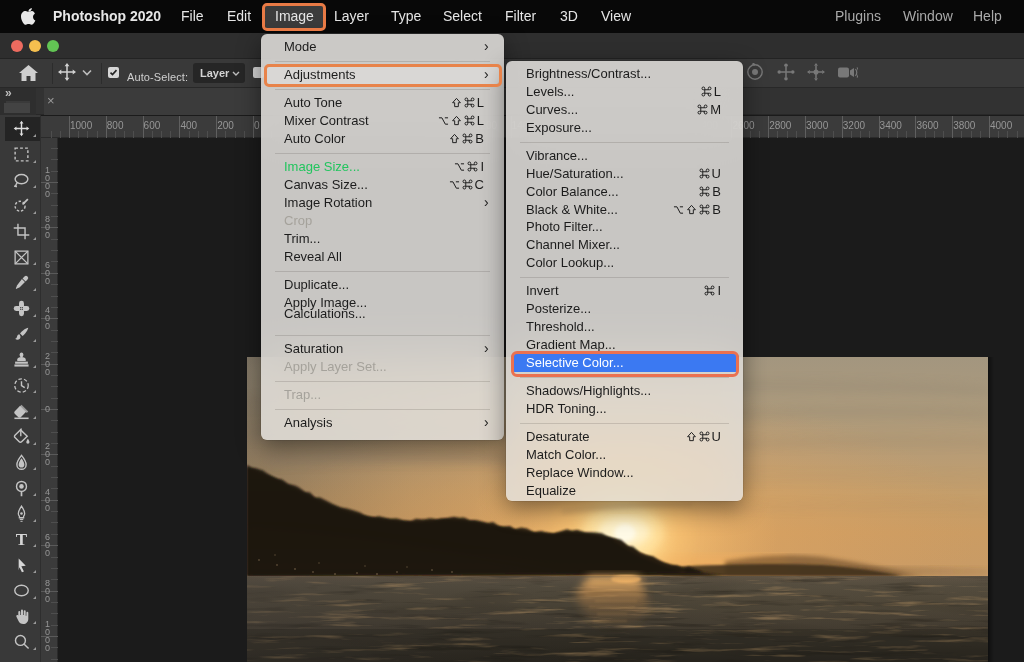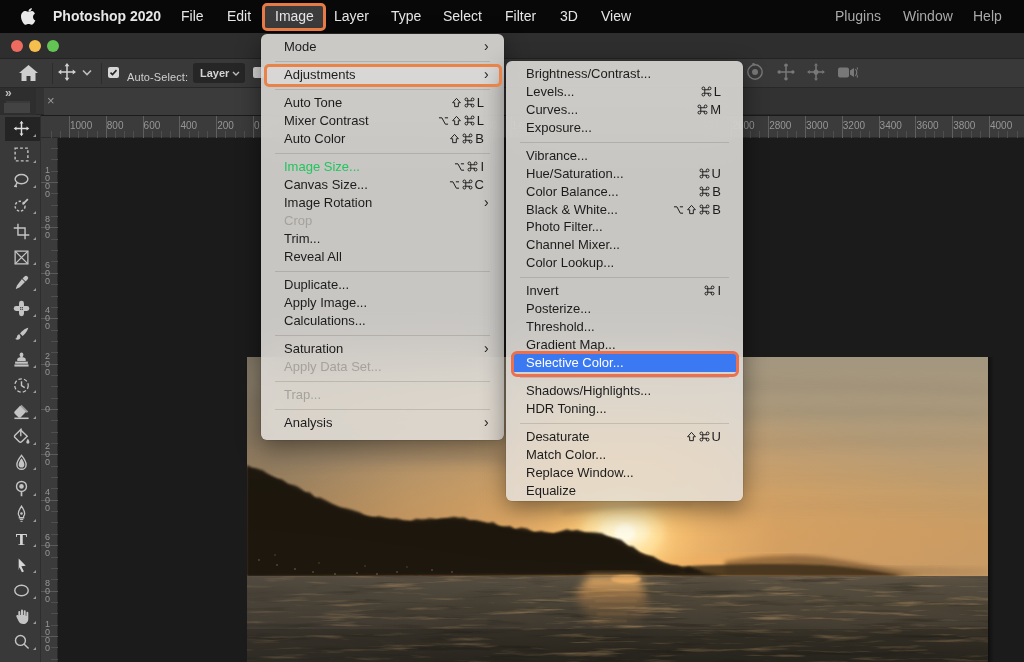--- a/index.html
+++ b/index.html
@@ -632,24 +632,24 @@
       </svg><svg width="11" height="11" viewBox="0 0 24 24" style="vertical-align:-1px;margin-right:2px">
         <path fill="none" stroke="#1c1c1c" stroke-width="2.1" d="M8.2 8.2H5.4a3 3 0 1 1 2.8-2.8zm0 0h7.6m-7.6 0v7.6m7.6-7.6V5.4a3 3 0 1 1 2.8 2.8zm0 7.6h2.8a3 3 0 1 1-2.8 2.8zm0 0h-7.6m7.6 0v2.8m-7.6-2.8H5.4a3 3 0 1 0 2.8 2.8z"></path>
       </svg><span>C</span></div>
 <div class="abs" style="left:284px;top:194px;height:18px;line-height:18px;font-size:13px;color:#1c1c1c;white-space:nowrap">Image Rotation</div>
 <div class="abs" style="left:484px;top:194px;height:18px;line-height:17px;font-size:14px;color:#1c1c1c">›</div>
 <div class="abs" style="left:284px;top:212px;height:18px;line-height:18px;font-size:13px;color:#a5a29b;white-space:nowrap">Crop</div>
 <div class="abs" style="left:284px;top:230px;height:18px;line-height:18px;font-size:13px;color:#1c1c1c;white-space:nowrap">Trim...</div>
 <div class="abs" style="left:284px;top:248px;height:18px;line-height:18px;font-size:13px;color:#1c1c1c;white-space:nowrap">Reveal All</div>
 <div class="abs" style="left:284px;top:276px;height:18px;line-height:18px;font-size:13px;color:#1c1c1c;white-space:nowrap">Duplicate...</div>
 <div class="abs" style="left:284px;top:294px;height:18px;line-height:18px;font-size:13px;color:#1c1c1c;white-space:nowrap">Apply Image...</div>
-<div class="abs" style="left:284px;top:312px;height:18px;line-height:18px;font-size:13px;color:#1c1c1c;white-space:nowrap">Calculations...</div>
+<div class="abs" style="left:284px;top:305px;height:18px;line-height:18px;font-size:13px;color:#1c1c1c;white-space:nowrap">Calculations...</div>
 <div class="abs" style="left:284px;top:340px;height:18px;line-height:18px;font-size:13px;color:#1c1c1c;white-space:nowrap">Saturation</div>
 <div class="abs" style="left:484px;top:340px;height:18px;line-height:17px;font-size:14px;color:#1c1c1c">›</div>
-<div class="abs" style="left:284px;top:358px;height:18px;line-height:18px;font-size:13px;color:#a5a29b;white-space:nowrap">Apply Data Set...</div>
+<div class="abs" style="left:284px;top:358px;height:18px;line-height:18px;font-size:13px;color:#a5a29b;white-space:nowrap">Apply Layer Set...</div>
 <div class="abs" style="left:284px;top:386px;height:18px;line-height:18px;font-size:13px;color:#a5a29b;white-space:nowrap">Trap...</div>
 <div class="abs" style="left:284px;top:414px;height:18px;line-height:18px;font-size:13px;color:#1c1c1c;white-space:nowrap">Analysis</div>
 <div class="abs" style="left:484px;top:414px;height:18px;line-height:17px;font-size:14px;color:#1c1c1c">›</div>
 <div class="abs" style="left:506px;top:61px;width:237px;height:440px;background:rgba(226,224,220,0.87);backdrop-filter:blur(24px) saturate(2.1);border-radius:6px;box-shadow:0 8px 24px rgba(0,0,0,0.45),0 0 0 0.5px rgba(0,0,0,0.15)"></div>
 <div class="abs" style="left:511px;top:354px;width:228px;height:18px;background:#3b79f2;border-radius:4px"></div>
 <div class="abs" style="left:526px;top:65px;height:18px;line-height:18px;font-size:13px;color:#1c1c1c;white-space:nowrap">Brightness/Contrast...</div>
 <div class="abs" style="left:526px;top:83px;height:18px;line-height:18px;font-size:13px;color:#1c1c1c;white-space:nowrap">Levels...</div>
 <div class="abs" style="right:303px;top:83px;height:18px;line-height:18px;font-size:13px;color:#1c1c1c;white-space:nowrap"><svg width="11" height="11" viewBox="0 0 24 24" style="vertical-align:-1px;margin-right:2px">
         <path fill="none" stroke="#1c1c1c" stroke-width="2.1" d="M8.2 8.2H5.4a3 3 0 1 1 2.8-2.8zm0 0h7.6m-7.6 0v7.6m7.6-7.6V5.4a3 3 0 1 1 2.8 2.8zm0 7.6h2.8a3 3 0 1 1-2.8 2.8zm0 0h-7.6m7.6 0v2.8m-7.6-2.8H5.4a3 3 0 1 0 2.8 2.8z"></path>
       </svg><span>L</span></div>

